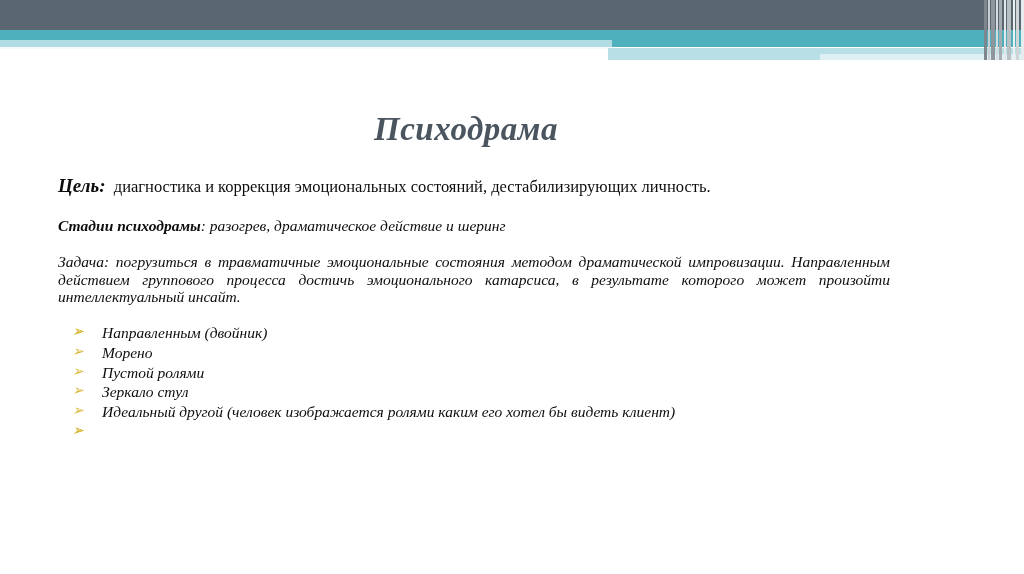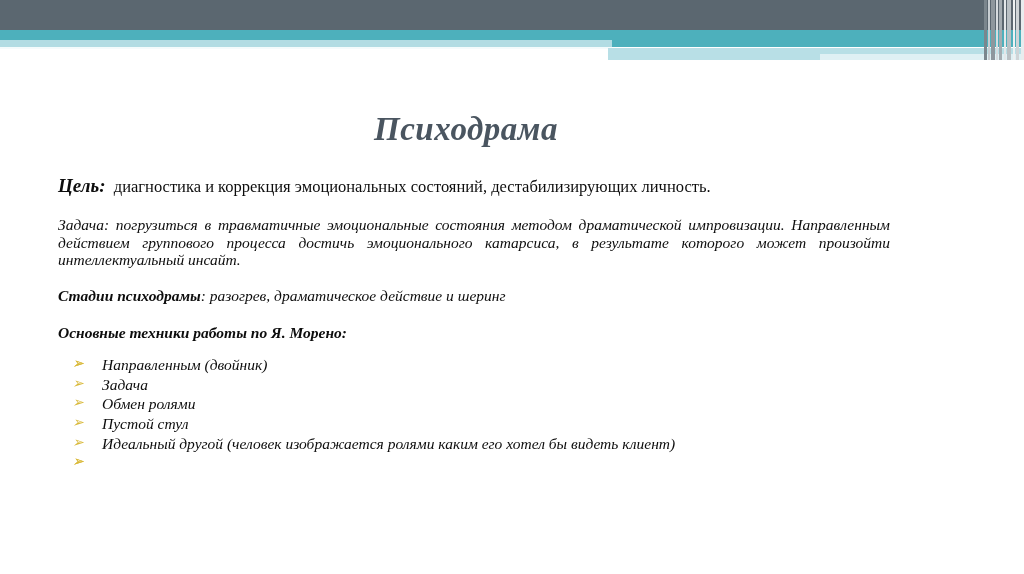--- a/index.html
+++ b/index.html
@@ -200,31 +200,30 @@
 </div>
 
 <div class="content">
 
   <h1 class="title">Психодрама</h1>
 
   <div class="body-area">
 
     <p class="para goal-line"><span class="goal-label">Цель</span><span class="goal-label">:</span>&nbsp; <span>диагностика и коррекция эмоциональных состояний, дестабилизирующих личность.</span></p>
 
+    <p class="para stage-line"><span class="stage-label">Стадии психодрамы</span><span class="stage-rest">:</span> <span class="stage-rest">разогрев, драматическое действие и шеринг</span></p>
+
     <p class="para task-para"><span class="task-label">Задача:</span> <span>погрузиться в травматичные эмоциональные состояния методом драматической импровизации. Направленным действием группового процесса достичь эмоционального катарсиса, в результате которого может произойти интеллектуальный инсайт.</span></p>
 
-    <p class="para stage-line"><span class="stage-label">Стадии психодрамы</span><span class="stage-rest">:</span> <span class="stage-rest">разогрев, драматическое действие и шеринг</span></p>
-
-    <p class="para tech-line">Основные техники работы по Я. Морено:</p>
 
     <ul class="tech-list" id="tech-list">
         <li><span class="bullet">➢</span></li>
         <li><span class="bullet">➢</span><span>Направленным (двойник)</span></li>
-        <li><span class="bullet">➢</span><span>Задача</span></li>
-        <li><span class="bullet">➢</span><span>Обмен ролями</span></li>
-        <li><span class="bullet">➢</span><span>Пустой стул</span></li>
+        <li><span class="bullet">➢</span><span>Морено</span></li>
+        <li><span class="bullet">➢</span><span>Пустой ролями</span></li>
+        <li><span class="bullet">➢</span><span>Зеркало стул</span></li>
         <li><span class="bullet">➢</span><span>Идеальный другой (человек изображается ролями каким его хотел бы видеть клиент)</span></li>
         <li><span class="bullet">➢</span></li>
         <li><span class="bullet">➢</span></li>
       </ul>
 
   </div>
 </div>
 
 </body></html>

